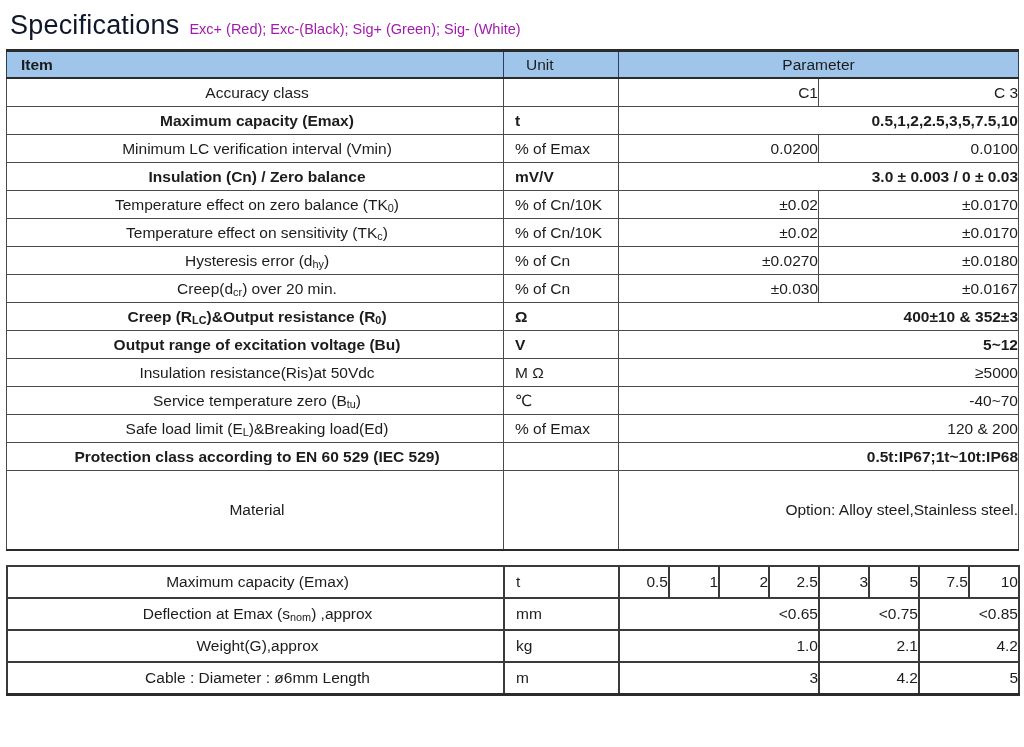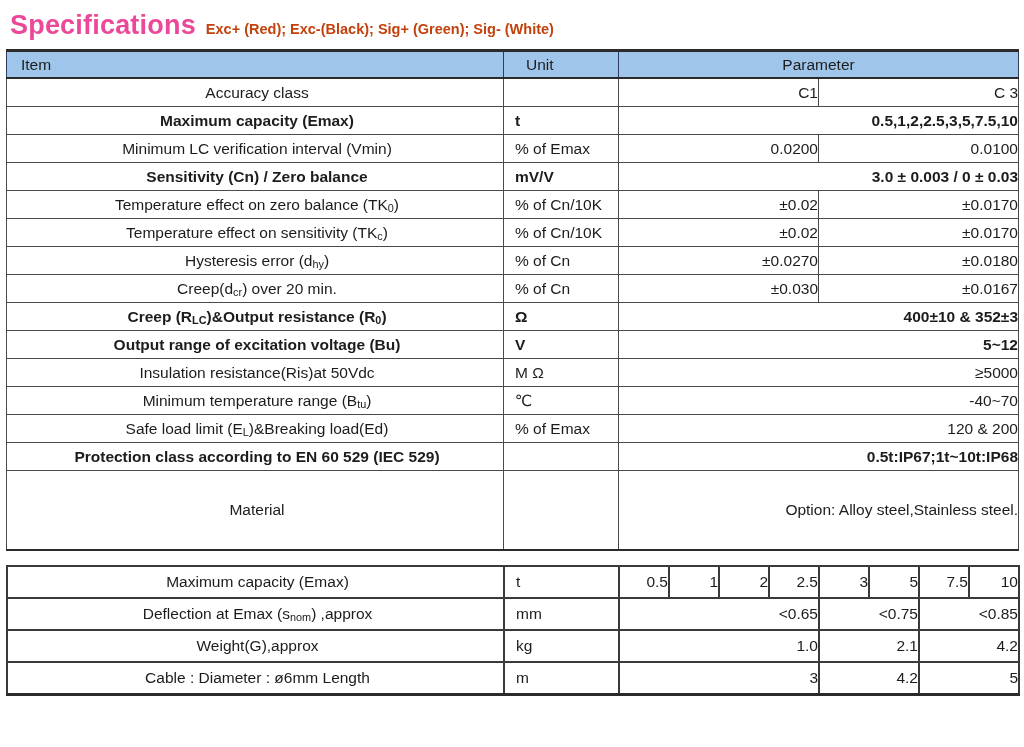--- a/index.html
+++ b/index.html
@@ -14,28 +14,28 @@
   }
   .page {
     padding: 8px 6px 0 6px;
     box-sizing: border-box;
   }
   .titlebar {
     padding: 2px 0 8px 4px;
     white-space: nowrap;
   }
   .title {
-    color: #ec4899;
-    font-weight: bold;
+    color: #0f172a;
+    font-weight: normal;
     font-size: 27px;
     letter-spacing: 0.2px;
   }
   .subtitle {
-    color: #c2410c;
-    font-weight: bold;
+    color: #a21caf;
+    font-weight: normal;
     font-size: 14.5px;
     margin-left: 10px;
     margin-top: 33px;
   }
   table.spec-table {
     border-collapse: collapse;
     table-layout: fixed;
     width: 1012px;
     font-size: 15.5px;
   }
@@ -52,21 +52,21 @@
   th {
     background: #9fc6ea;
     font-weight: normal;
     height: 25px;
     border: 1.6px solid #2e3c5e;
     border-top: none;
     border-bottom: 2.4px solid #2b2b2b;
     text-align: left;
     padding: 0;
   }
-  th.h-item { padding-left: 14px; }
+  th.h-item { padding-left: 14px; font-weight: bold; }
   th.h-unit { padding-left: 22px; }
   th.h-param { text-align: center; }
 
   td {
     border: 1.6px solid #4a4a4a;
     height: 27px;
     padding: 0;
     vertical-align: middle;
     line-height: 1.15;
   }
@@ -129,21 +129,21 @@
         <td class="unit">t</td>
         <td class="val" colspan="2">0.5,1,2,2.5,3,5,7.5,10</td>
       </tr>
       <tr>
         <td class="item"><span>Minimum LC verification interval (Vmin)</span></td>
         <td class="unit">% of Emax</td>
         <td class="val">0.0200</td>
         <td class="val">0.0100</td>
       </tr>
       <tr class="bold">
-        <td class="item"><span>Sensitivity (Cn) / Zero balance</span></td>
+        <td class="item"><span>Insulation (Cn) / Zero balance</span></td>
         <td class="unit">mV/V</td>
         <td class="val" colspan="2">3.0 ± 0.003 / 0 ± 0.03</td>
       </tr>
       <tr>
         <td class="item"><span>Temperature effect on zero balance (TK</span><sub>0</sub><span>)</span></td>
         <td class="unit">% of Cn/10K</td>
         <td class="val">±0.02</td>
         <td class="val">±0.0170</td>
       </tr>
       <tr>
@@ -173,21 +173,21 @@
         <td class="item"><span>Output range of excitation voltage (Bu)</span></td>
         <td class="unit">V</td>
         <td class="val" colspan="2">5~12</td>
       </tr>
       <tr>
         <td class="item"><span>Insulation resistance(Ris)at 50Vdc</span></td>
         <td class="unit">M Ω</td>
         <td class="val" colspan="2">≥5000</td>
       </tr>
       <tr>
-        <td class="item"><span>Minimum temperature range (B</span><sub>tu</sub><span>)</span></td>
+        <td class="item"><span>Service temperature zero (B</span><sub>tu</sub><span>)</span></td>
         <td class="unit">℃</td>
         <td class="val" colspan="2">-40~70</td>
       </tr>
       <tr>
         <td class="item"><span>Safe load limit (E</span><sub>L</sub><span>)&amp;Breaking load(Ed)</span></td>
         <td class="unit">% of Emax</td>
         <td class="val" colspan="2">120 &amp; 200</td>
       </tr>
       <tr class="bold">
         <td class="item"><span>Protection class according to EN 60 529  (IEC 529)</span></td>

